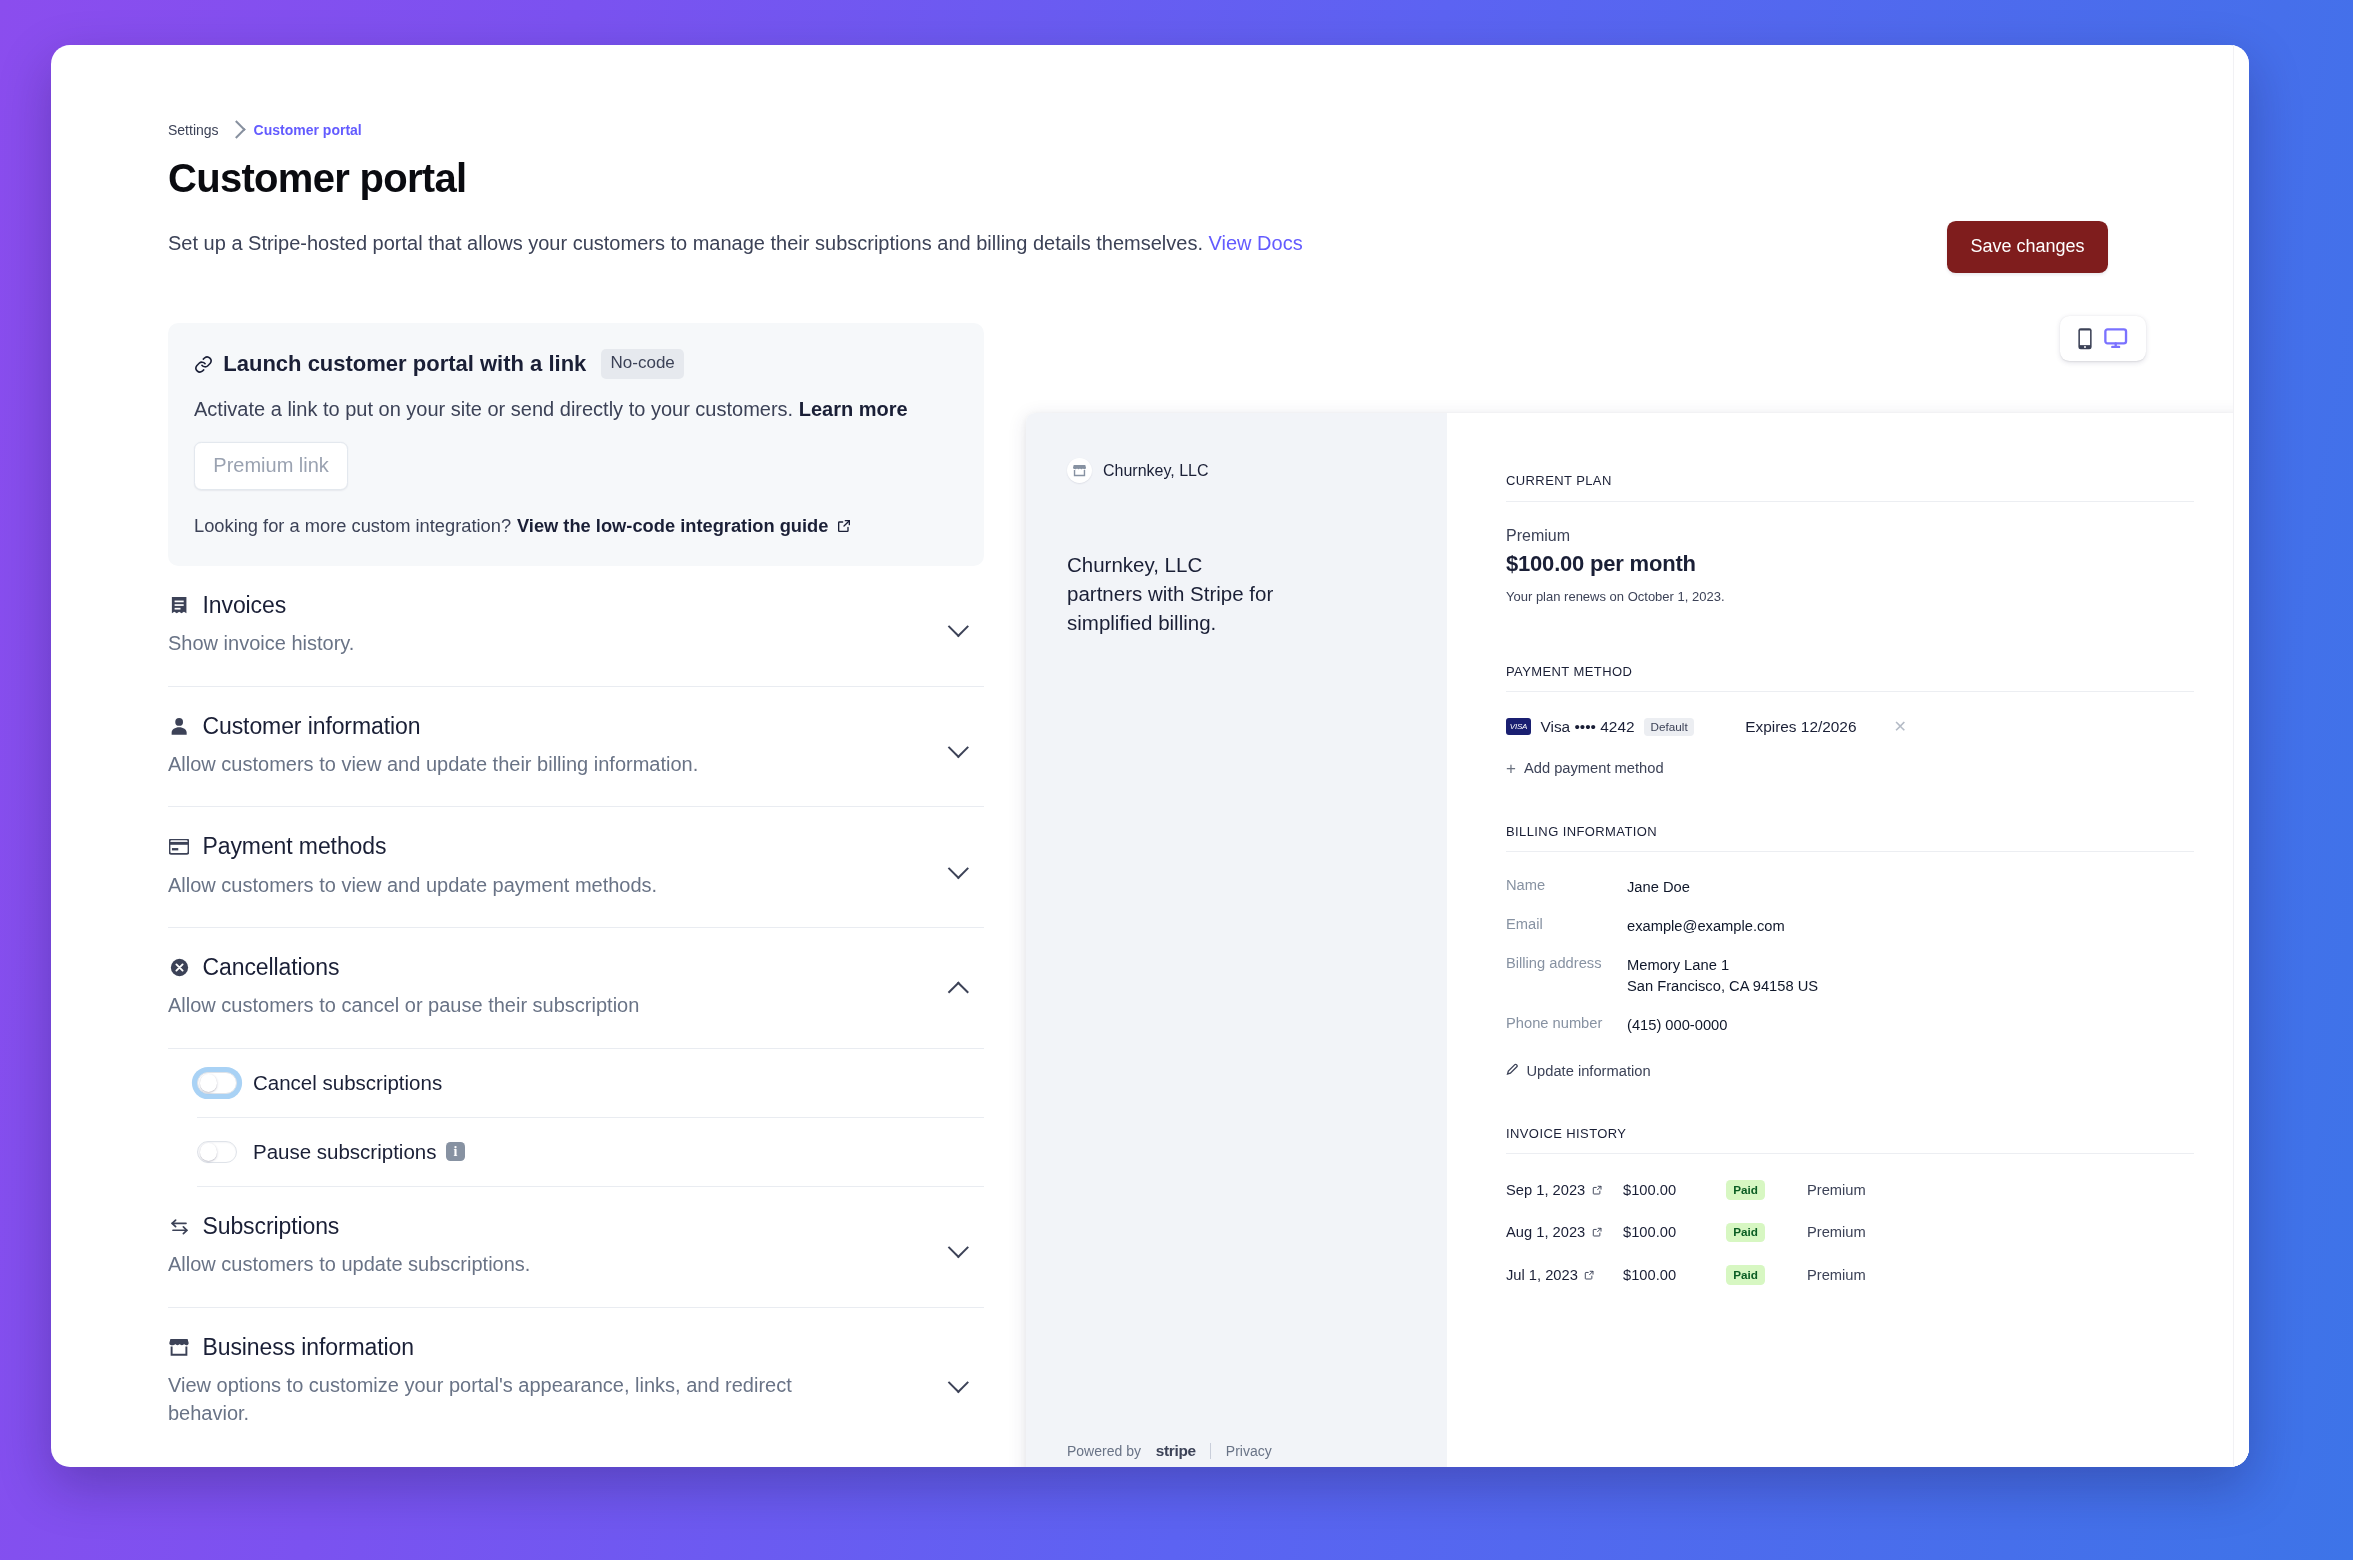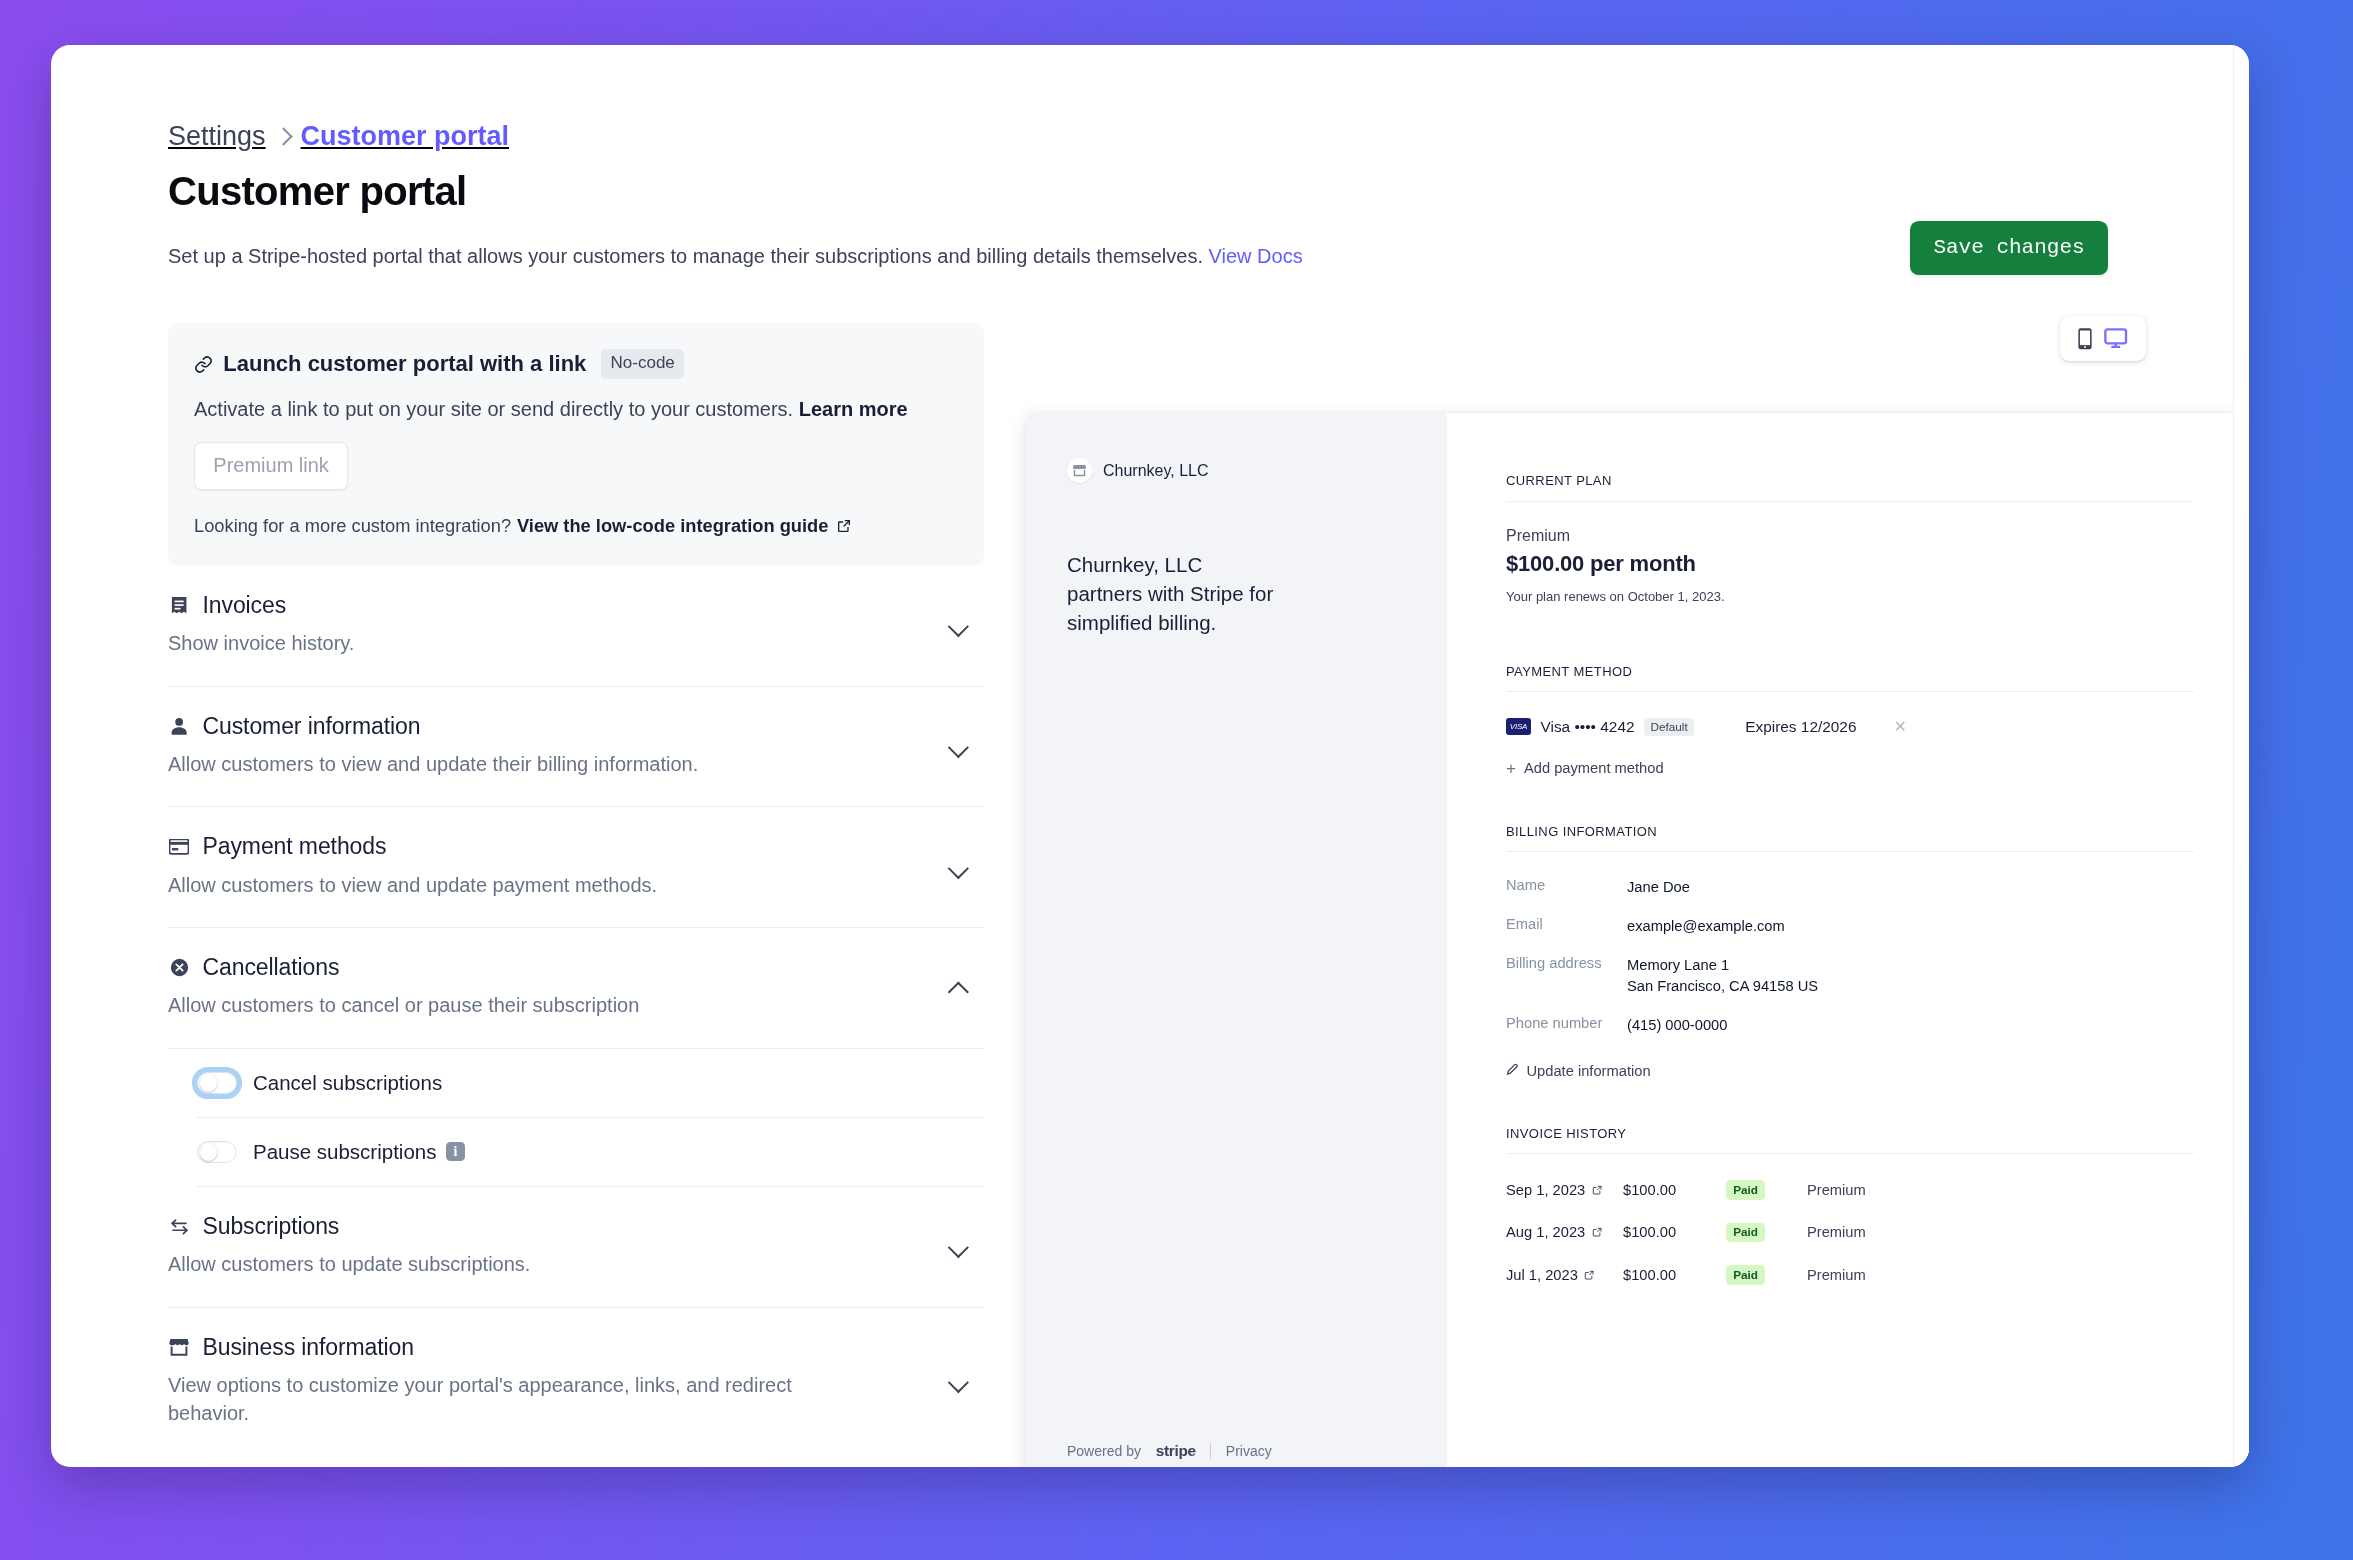--- a/index.html
+++ b/index.html
@@ -34,22 +34,22 @@
     right: 0; top: 0; bottom: 0;
     width: 16px;
     background: #ffffff;
     border-left: 0.7px solid #f1f1f4;
   }
 
   
   .header { position: absolute; left: 117px; top: 78px; }
 
   .breadcrumb {
-    display: flex; align-items: center; gap: 9.5px;
-    font-size: 27px; line-height: 1; text-decoration: underline;
+    display: flex; gap: 9.5px;
+    font-size: 14px; line-height: 1;
   }
   .bc-settings { color: #3c4257; }
   .bc-sep {
     width: 13px; height: 13px;
     border-right: 2.2px solid #87909f;
     border-top: 2.2px solid #87909f;
     transform: rotate(45deg);
     display: inline-block;
     margin: 0 1.5px;
   }
@@ -64,26 +64,26 @@
   }
   .page-sub {
     margin-top: 30px;
     font-size: 20px; color: #3c4257; line-height: 1.4;
   }
   .page-sub a { color: #635BFF; text-decoration: none; }
 
   .save-btn {
     position: absolute;
     right: 141px; top: 176px;
-    background: #15803d;
+    background: #7f1d1d;
     color: #fff;
     border: none;
     border-radius: 8.8px;
-    font-size: 21px;
-    font-family: Liberation Mono, monospace;
+    font-size: 18px;
+    font-family: Liberation Sans, sans-serif;
     padding: 14.7px 23.4px 16px 23.4px;
     cursor: pointer;
     box-shadow: 0 1.5px 2.9px rgba(50,50,93,.1);
   }
 
   
   .left-col {
     position: absolute;
     left: 117px; top: 278px;
     width: 816px;

